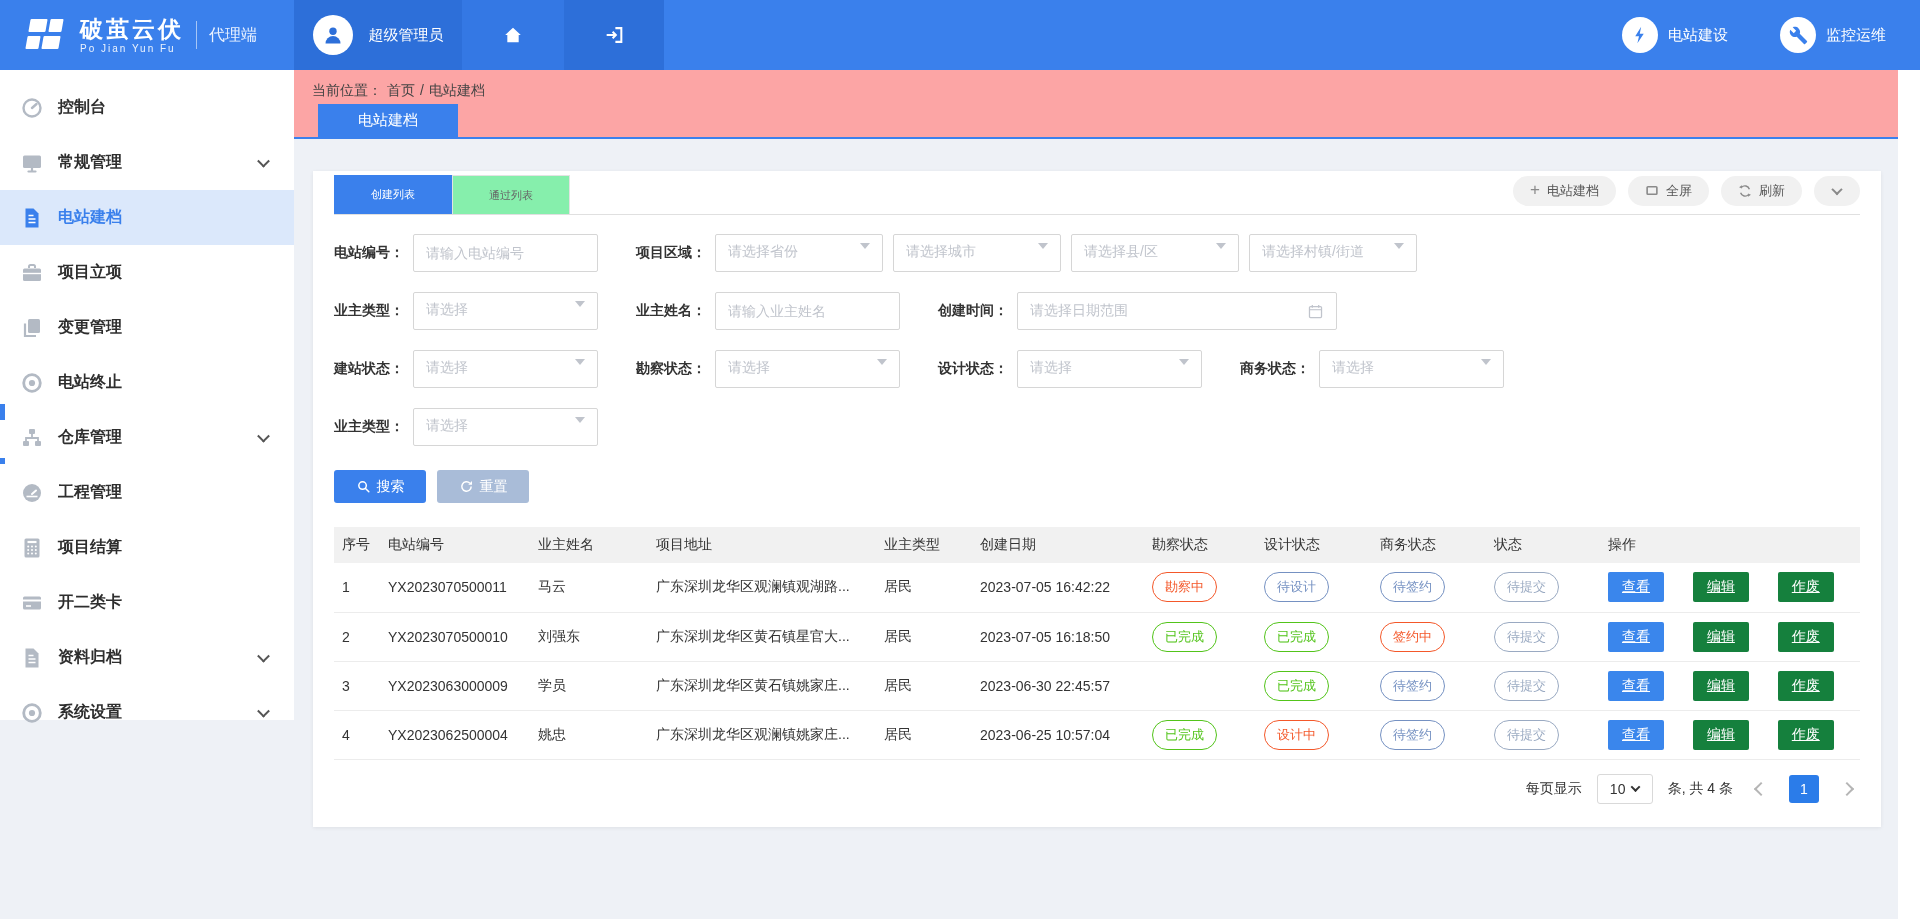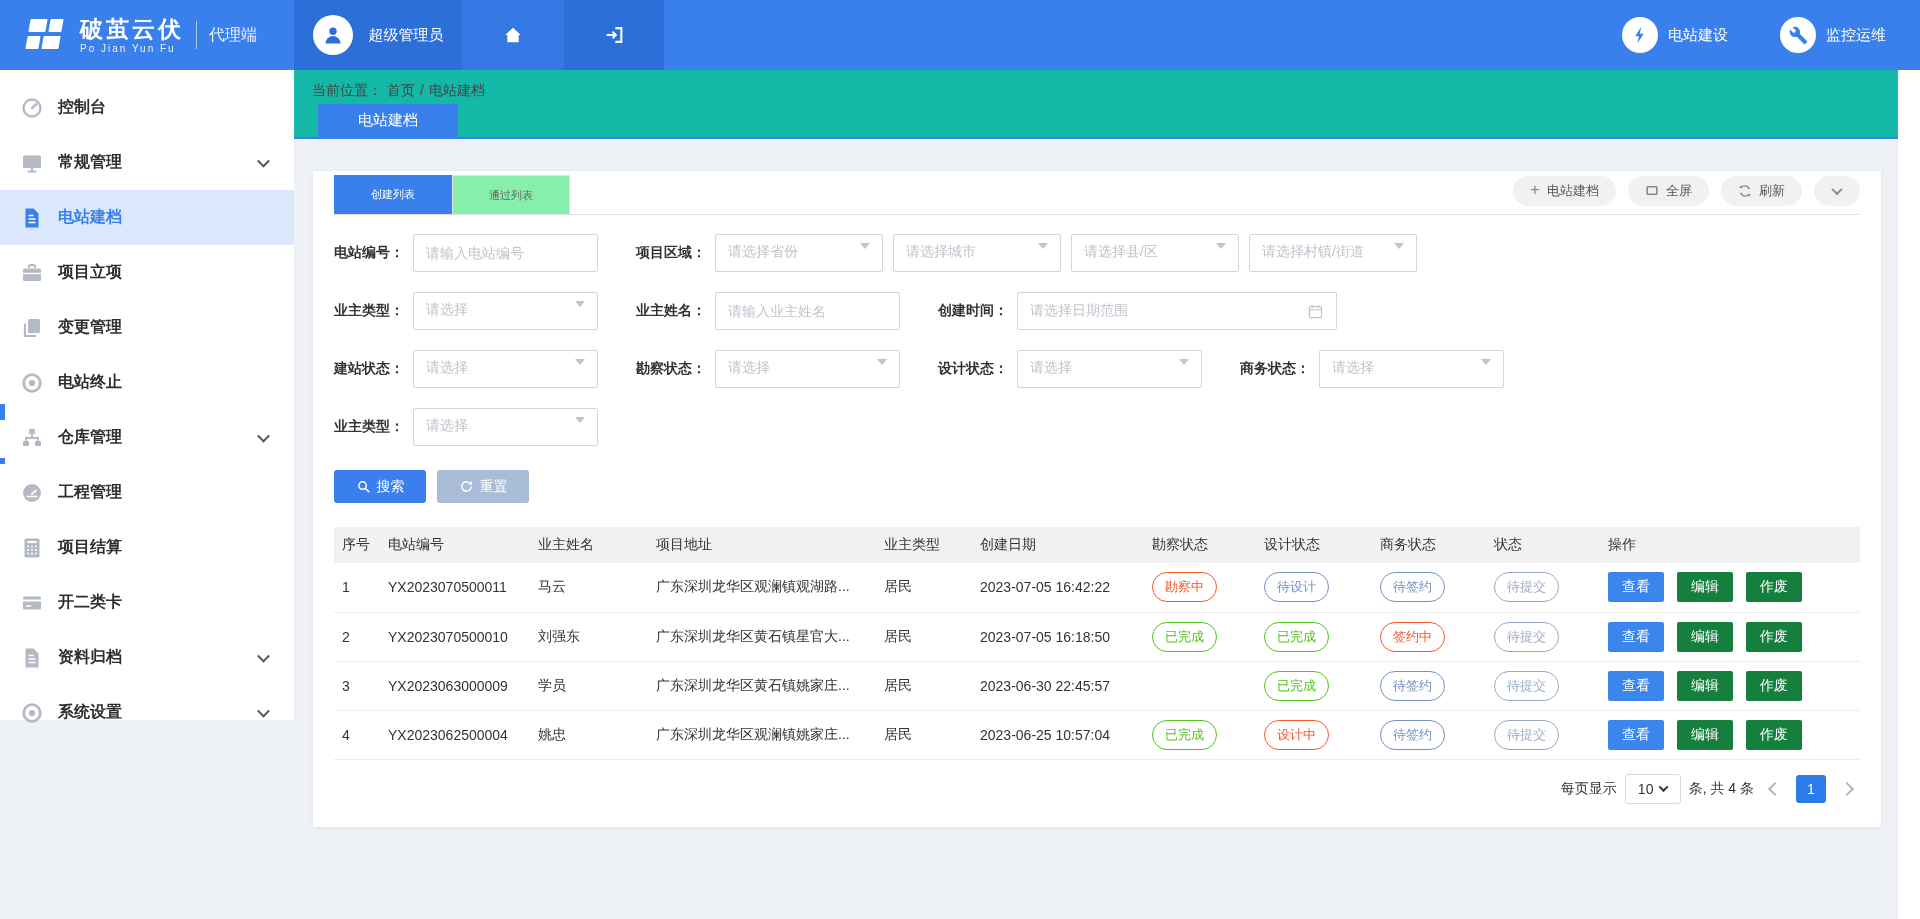--- a/index.html
+++ b/index.html
@@ -34,21 +34,21 @@
   .menu-item .mi-icon { width:24px; height:24px; margin-right:14px; color:#b3bac4; flex:none; }
   .menu-item .mi-label { font-size:16px; font-weight:600; }
   .menu-item.active { background:#dbe8fb; color:#3a80ec; }
   .menu-item.active .mi-icon { color:#3a80ec; }
   .mi-chevron { position:absolute; right:26px; top:50%; width:9px; height:9px; border-right:2px solid #555; border-bottom:2px solid #555; transform:translateY(-70%) rotate(45deg); }
   .side-tick1 { position:absolute; left:0; top:334px; width:5px; height:16px; background:#3a80ec; }
   .side-tick2 { position:absolute; left:0; top:388px; width:5px; height:6px; background:#3a80ec; }
 
   
   .main { position:absolute; top:70px; left:294px; width:1626px; height:849px; }
-  .white-band { height:69px; background:#14b8a6; border-bottom:2px solid #3a80ec; position:relative; }
+  .white-band { height:69px; background:#fca5a5; border-bottom:2px solid #3a80ec; position:relative; }
   .breadcrumb { position:absolute; top:12px; left:18px; font-size:14px; color:#444; display:flex; gap:5px; }
   .breadcrumb .bc-link { cursor:pointer; }
   .page-tab { position:absolute; left:24px; bottom:0; width:140px; height:33px; background:#3a80ec; color:#fff; font-size:15px; display:flex; align-items:center; justify-content:center; cursor:pointer; }
   .scrollstrip { position:absolute; top:0; right:0; width:22px; height:849px; background:#fff; z-index:15; }
 
   .card { position:absolute; left:19px; top:101px; width:1568px; height:656px; background:#fff; box-shadow:0 1px 4px rgba(0,0,0,.07); padding:0 21px; }
   .tabrow { height:44px; border-bottom:1px solid #e0e0e0; display:flex; align-items:flex-end; }
   .list-tab { width:118px; height:39px; display:flex; align-items:center; justify-content:center; font-size:11px; cursor:pointer; }
   .list-tab.active { background:#3a80ec; color:#fff; }
   .list-tab.inactive { background:#86efac; color:#666; border:1px solid #e3e3e3; border-bottom:none; }
@@ -80,26 +80,26 @@
   
   table.grid { width:100%; border-collapse:collapse; margin-top:24px; table-layout:fixed; }
   .grid thead tr { background:#f1f1f1; height:36px; }
   .grid th { font-size:14px; font-weight:normal; color:#333; text-align:left; padding:0 8px; }
   .grid td { height:49px; font-size:14px; color:#333; padding:0 8px; border-bottom:1px solid #ececec; white-space:nowrap; overflow:hidden; }
   .pill { display:inline-block; border:1px solid; border-radius:15px; padding:5px 12px; font-size:13px; min-width:40px; text-align:center; }
   .pill.orange { color:#f4582a; border-color:#f4582a; }
   .pill.green  { color:#52c41a; border-color:#52c41a; }
   .pill.blue   { color:#7591c2; border-color:#7591c2; }
   .pill.gray   { color:#9aaac2; border-color:#9aaac2; }
-  .act-btn { display:inline-flex; width:56px; height:30px; align-items:center; justify-content:center; color:#fff; font-size:14px; border-radius:2px; margin-right:9px; cursor:pointer; }
+  .act-btn { display:inline-flex; width:56px; height:30px; align-items:center; justify-content:center; color:#fff; font-size:14px; border-radius:2px; margin-right:25px; cursor:pointer;text-decoration:underline; }
   .act-view { background:#3a86ec; }
   .act-edit, .act-void { background:#15803d; }
 
   
-  .pager { display:flex; align-items:center; justify-content:flex-end; margin-top:14px; font-size:14px; color:#333; gap:8px; }
+  .pager { display:flex; align-items:center; justify-content:flex-end; margin-top:14px; font-size:14px; color:#333; gap:15px; }
   .pp-select { width:56px; height:30px; border:1px solid #d9d9d9; border-radius:3px; display:flex; align-items:center; justify-content:center; gap:7px; cursor:pointer; background:#fff; }
   .pp-caret { width:7px; height:7px; border-right:2px solid #333; border-bottom:2px solid #333; transform:rotate(45deg) translate(-1px,-1px); }
   .pg-chev { width:10px; height:10px; border-right:2px solid #b5b5b5; border-bottom:2px solid #b5b5b5; cursor:pointer; margin:0 8px; }
   .pg-prev { transform:rotate(135deg); }
   .pg-next { transform:rotate(-45deg); }
   .pg-page { width:30px; height:28px; background:#2b7ce9; color:#fff; border-radius:3px; display:flex; align-items:center; justify-content:center; cursor:pointer; }
 </style>
 </head>
 <body>
 

